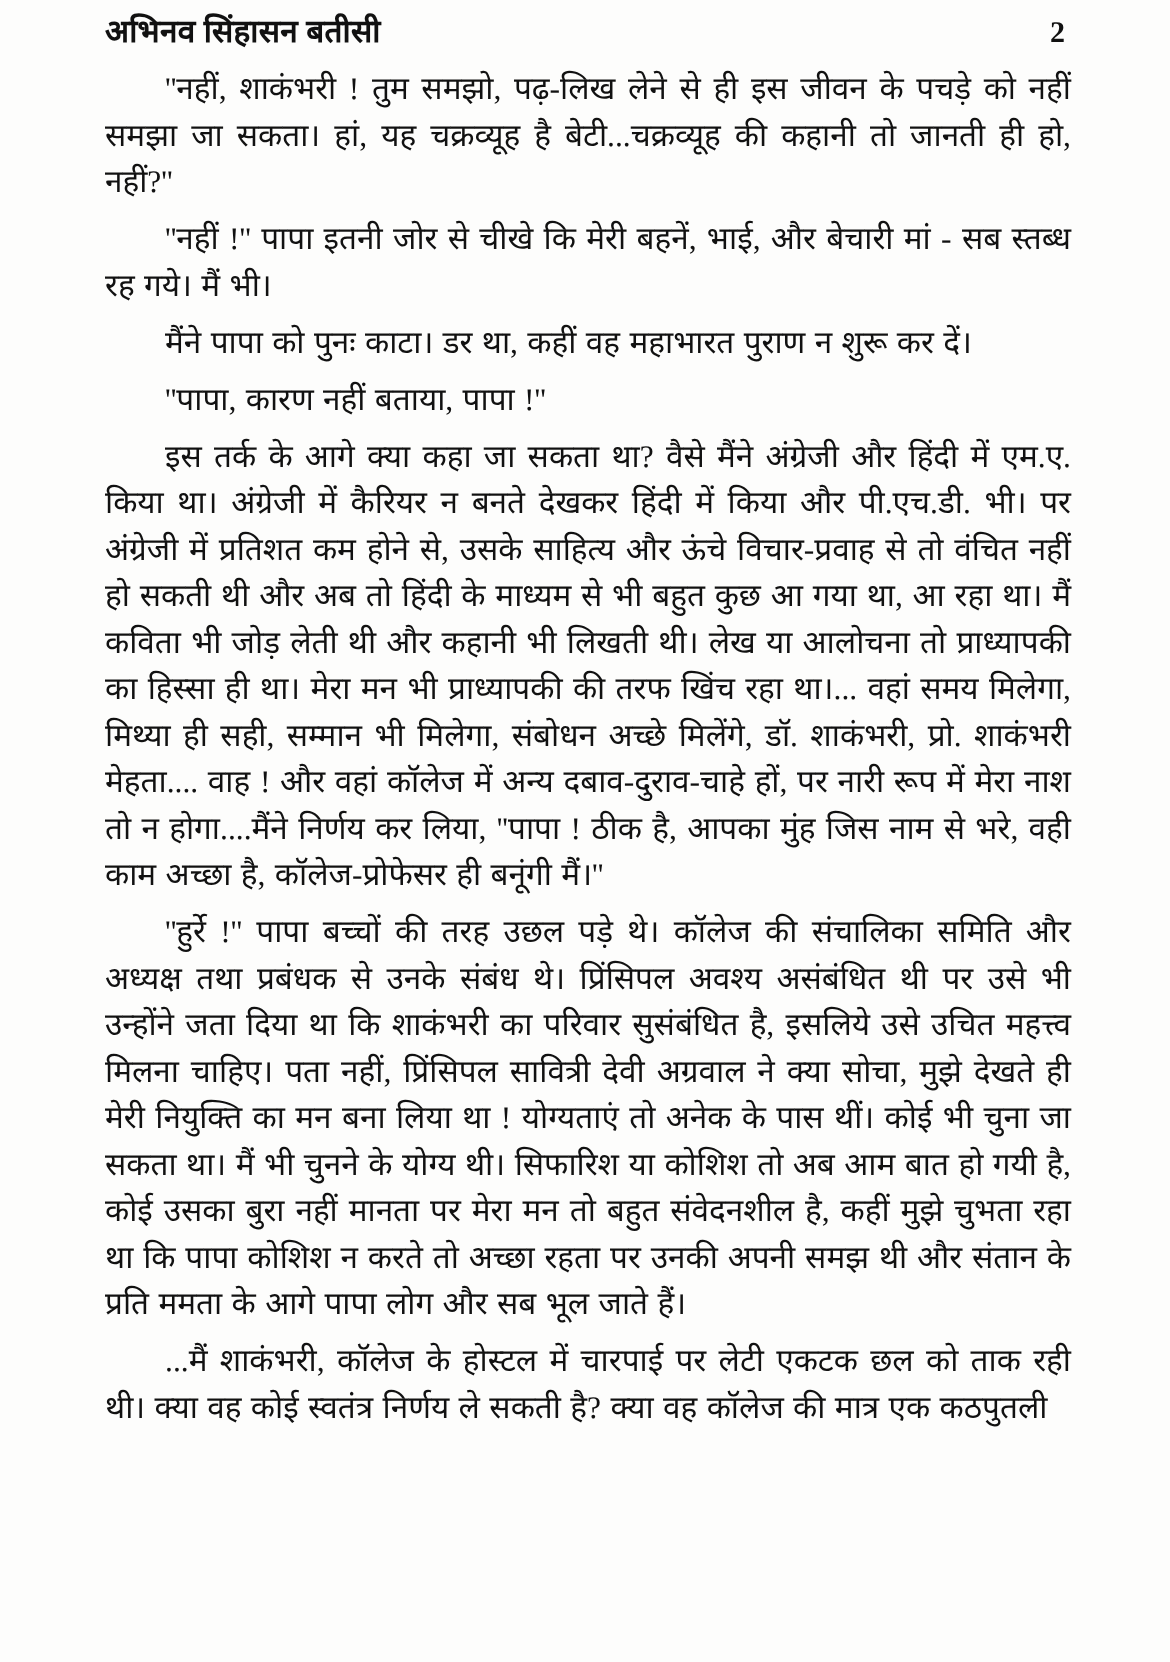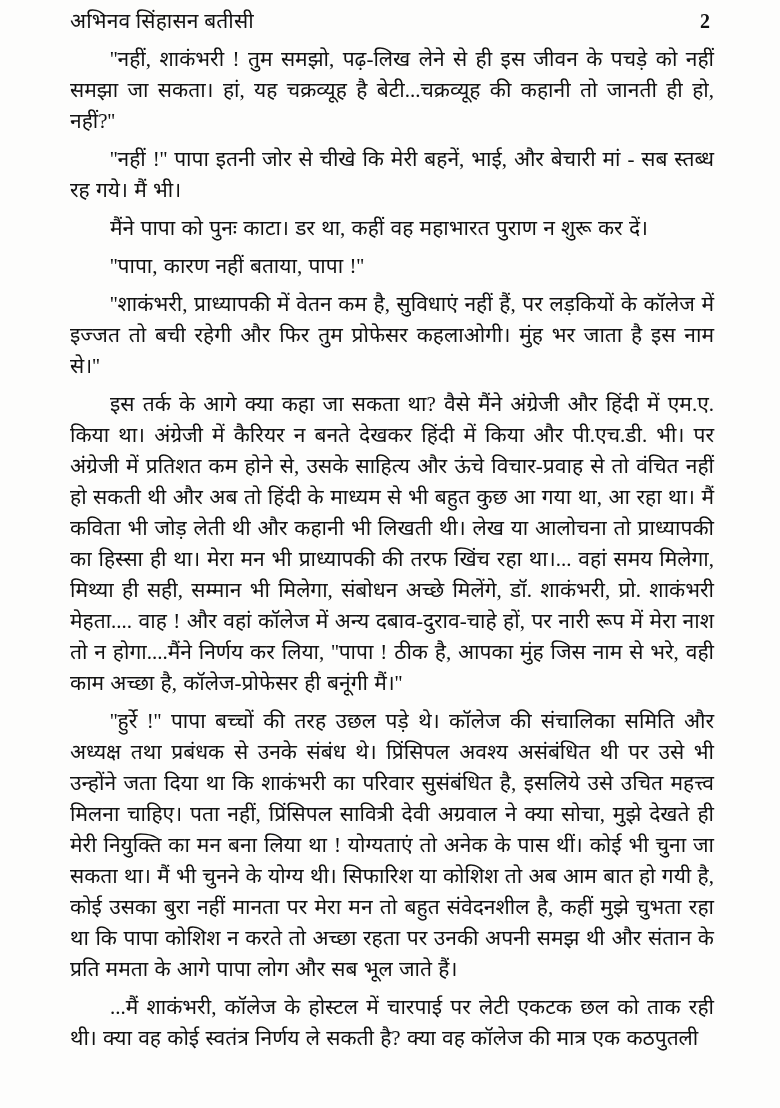--- a/index.html
+++ b/index.html
@@ -20,21 +20,21 @@
     overflow: hidden;
   }
   .page-header {
     display: flex;
     justify-content: space-between;
     align-items: baseline;
     margin-bottom: 10px;
   }
   .running-title {
     font-size: 21px;
-    font-weight: normal;
+    font-weight: bold;
     letter-spacing: 0.2px;
   }
   .page-number {
     font-size: 20px;
     font-weight: bold;
     padding-right: 4px;
   }
   .body-text p {
     margin: 0 0 7px 0;
     text-indent: 40px;
@@ -54,18 +54,17 @@
 <div class="page">
   <div class="page-header">
     <span class="running-title">अभिनव सिंहासन बतीसी</span>
     <span class="page-number">2</span>
   </div>
   <div class="body-text" id="body-text">
       <p>''नहीं, शाकंभरी ! तुम समझो, पढ़-लिख लेने से ही इस जीवन के पचड़े को नहीं समझा जा सकता। हां, यह चक्रव्यूह है बेटी...चक्रव्यूह की कहानी तो जानती ही हो, नहीं?''</p>
       <p>''नहीं !'' पापा इतनी जोर से चीखे कि मेरी बहनें, भाई, और बेचारी मां - सब स्तब्ध रह गये। मैं भी।</p>
       <p>मैंने पापा को पुनः काटा। डर था, कहीं वह महाभारत पुराण न शुरू कर दें।</p>
       <p>''पापा, कारण नहीं बताया, पापा !''</p>
-      <p>''शाकंभरी, प्राध्यापकी में वेतन कम है, सुविधाएं नहीं हैं, पर लड़कियों के कॉलेज में इज्जत तो बची रहेगी और फिर तुम प्रोफेसर कहलाओगी। मुंह भर जाता है इस नाम से।''</p>
       <p>इस तर्क के आगे क्या कहा जा सकता था?  वैसे मैंने अंग्रेजी और हिंदी में एम.ए. किया था। अंग्रेजी में कैरियर न बनते देखकर हिंदी में किया और पी.एच.डी. भी। पर अंग्रेजी में प्रतिशत कम होने से, उसके साहित्य और ऊंचे विचार-प्रवाह से तो वंचित नहीं हो सकती थी और अब तो हिंदी के माध्यम से भी बहुत कुछ आ गया था, आ रहा था। मैं कविता भी जोड़ लेती थी और कहानी भी लिखती थी। लेख या आलोचना तो प्राध्यापकी का हिस्सा ही था। मेरा मन भी प्राध्यापकी की तरफ खिंच रहा था।... वहां समय मिलेगा, मिथ्या ही सही, सम्मान भी मिलेगा, संबोधन अच्छे मिलेंगे, डॉ. शाकंभरी, प्रो. शाकंभरी मेहता.... वाह ! और वहां कॉलेज में अन्य दबाव-दुराव-चाहे हों, पर नारी रूप में मेरा नाश तो न होगा....मैंने निर्णय कर लिया, ''पापा ! ठीक है, आपका मुंह जिस नाम से भरे, वही काम अच्छा है, कॉलेज-प्रोफेसर ही बनूंगी मैं।''</p>
       <p>''हुर्रे !'' पापा बच्चों की तरह उछल पड़े थे। कॉलेज की संचालिका समिति और अध्यक्ष तथा प्रबंधक से उनके संबंध थे। प्रिंसिपल अवश्य असंबंधित थी पर उसे भी उन्होंने जता दिया था कि शाकंभरी का परिवार सुसंबंधित है, इसलिये उसे उचित महत्त्व मिलना चाहिए। पता नहीं, प्रिंसिपल सावित्री देवी अग्रवाल ने क्या सोचा, मुझे देखते ही मेरी नियुक्ति का मन बना लिया था ! योग्यताएं तो अनेक के पास थीं। कोई भी चुना जा सकता था। मैं भी चुनने के योग्य थी। सिफारिश या कोशिश तो अब आम बात हो गयी है, कोई उसका बुरा नहीं मानता पर मेरा मन तो बहुत संवेदनशील है, कहीं मुझे चुभता रहा था कि पापा कोशिश न करते तो अच्छा रहता पर उनकी अपनी समझ थी और संतान के प्रति ममता के आगे पापा लोग और सब भूल जाते हैं।</p>
       <p>...मैं शाकंभरी, कॉलेज के होस्टल में चारपाई पर लेटी एकटक छल को ताक रही थी। क्या वह कोई स्वतंत्र निर्णय ले सकती है? क्या वह कॉलेज की मात्र एक कठपुतली</p>
     </div>
 </div>
 
 </body></html>

